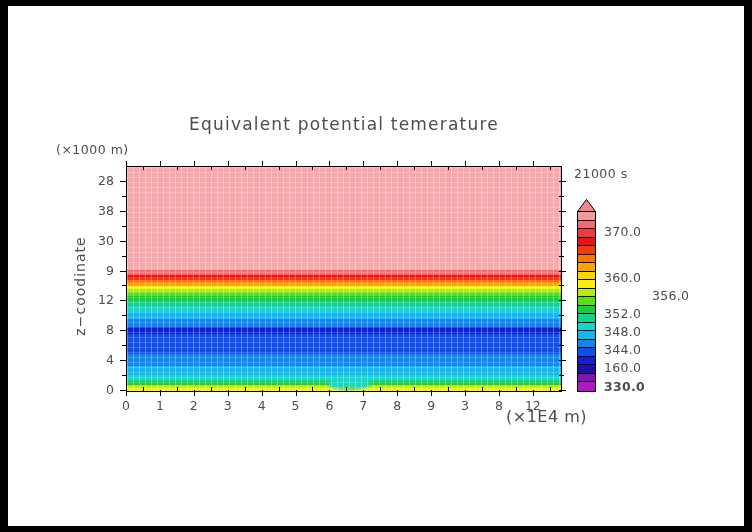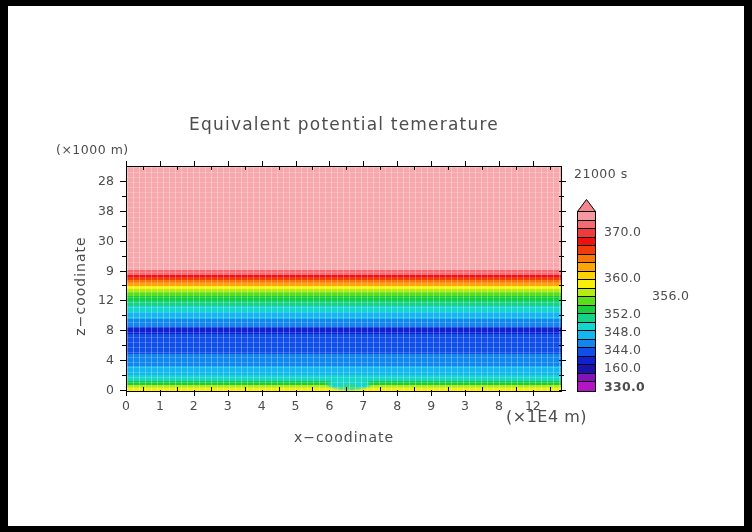--- a/index.html
+++ b/index.html
@@ -202,21 +202,20 @@
       <div class="tk ytk" style="left: 551px; top: 279.467px; width: 5px;"></div>
       <div class="tk ytk" style="left: 114px; top: 249.6px; width: 5px;"></div>
       <div class="tk ytk" style="left: 551px; top: 249.6px; width: 5px;"></div>
       <div class="tk ytk" style="left: 114px; top: 219.733px; width: 5px;"></div>
       <div class="tk ytk" style="left: 551px; top: 219.733px; width: 5px;"></div>
       <div class="tk ytk" style="left: 114px; top: 189.867px; width: 5px;"></div>
       <div class="tk ytk" style="left: 551px; top: 189.867px; width: 5px;"></div>
     </div>
 
   <div id="xunit">(×1E4 m)</div>
-  <div id="xlabel">x−coodinate</div>
   <div id="ylabel">z−coodinate</div>
 
   <svg id="cbar-arrow" viewBox="0 0 19 13">
     <polygon points="9.5,0.5 18.5,12.5 0.5,12.5" fill="#f2868c" stroke="#000" stroke-width="1"></polygon>
   </svg>
   <div id="cbar">
       <div class="cseg" style="top: 0px; height: 8.52381px; background: rgb(244, 153, 159);"></div>
       <div class="cseg" style="top: 8.52381px; height: 8.52381px; background: rgb(242, 106, 116);"></div>
       <div class="cseg" style="top: 17.0476px; height: 8.52381px; background: rgb(239, 59, 59);"></div>
       <div class="cseg" style="top: 25.5714px; height: 8.52381px; background: rgb(238, 17, 17);"></div>

